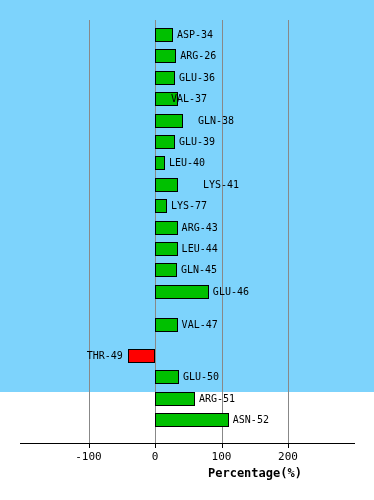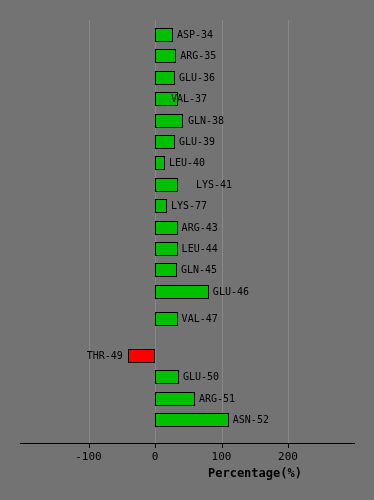--- a/index.html
+++ b/index.html
@@ -11,22 +11,22 @@
     width: 374px;
     height: 500px;
     font-family: "DejaVu Sans Mono", "Liberation Mono", monospace;
     overflow: hidden;
     position: relative;
   }
   #chart-root {
     position: absolute;
     left: 0; top: 0;
     width: 374px;
-    height: 500px;
-    background: #737373;
+    height: 392px;
+    background: #7dd3fc;
   }
   
   #plot-area {
     position: absolute;
     left: 0;
     top: 20px;
     width: 374px;
     height: 423px;
   }
   .gridline {
@@ -116,45 +116,45 @@
         <div class="gridline" style="left: 222px;"></div>
         <div class="gridline" style="left: 288px;"></div>
       </div>
     <div id="bars-layer">
         <div class="bar-row" style="top: 6px;">
           <div class="bar pos" style="left: 155px; width: 17.955px;"></div>
           <div class="bar-label right" style="left: 176.955px;">ASP-34</div>
         </div>
         <div class="bar-row" style="top: 27.4px;">
           <div class="bar pos" style="left: 155px; width: 21.28px;"></div>
-          <div class="bar-label right" style="left: 180.28px;">ARG-35</div>
+          <div class="bar-label right" style="left: 180.28px;">ARG-26</div>
         </div>
         <div class="bar-row" style="top: 48.8px;">
           <div class="bar pos" style="left: 155px; width: 19.95px;"></div>
           <div class="bar-label right" style="left: 178.95px;">GLU-36</div>
         </div>
         <div class="bar-row" style="top: 70.2px;">
           <div class="bar pos" style="left: 155px; width: 22.61px;"></div>
           <div class="bar-label right" style="left: 171px;">VAL-37</div>
         </div>
         <div class="bar-row" style="top: 91.6px;">
           <div class="bar pos" style="left: 155px; width: 27.93px;"></div>
-          <div class="bar-label right" style="left: 188px;">GLN-38</div>
+          <div class="bar-label right" style="left: 198px;">GLN-38</div>
         </div>
         <div class="bar-row" style="top: 113px;">
           <div class="bar pos" style="left: 155px; width: 19.95px;"></div>
           <div class="bar-label right" style="left: 178.95px;">GLU-39</div>
         </div>
         <div class="bar-row" style="top: 134.4px;">
           <div class="bar pos" style="left: 155px; width: 9.975px;"></div>
           <div class="bar-label right" style="left: 168.975px;">LEU-40</div>
         </div>
         <div class="bar-row" style="top: 155.8px;">
           <div class="bar pos" style="left: 155px; width: 22.61px;"></div>
-          <div class="bar-label right" style="left: 176px; padding-left: 20px;">LYS-41</div>
+          <div class="bar-label right" style="left: 183px; padding-left: 20px;">LYS-41</div>
         </div>
         <div class="bar-row" style="top: 177.2px;">
           <div class="bar pos" style="left: 155px; width: 11.97px;"></div>
           <div class="bar-label right" style="left: 170.97px;">LYS-77</div>
         </div>
         <div class="bar-row" style="top: 198.6px;">
           <div class="bar pos" style="left: 155px; width: 22.61px;"></div>
           <div class="bar-label right" style="left: 181.61px;">ARG-43</div>
         </div>
         <div class="bar-row" style="top: 220px;">
@@ -162,21 +162,21 @@
           <div class="bar-label right" style="left: 181.61px;">LEU-44</div>
         </div>
         <div class="bar-row" style="top: 241.4px;">
           <div class="bar pos" style="left: 155px; width: 21.945px;"></div>
           <div class="bar-label right" style="left: 180.945px; text-align: right;">GLN-45</div>
         </div>
         <div class="bar-row" style="top: 262.8px;">
           <div class="bar pos" style="left: 155px; width: 53.865px;"></div>
           <div class="bar-label right" style="left: 212.865px;">GLU-46</div>
         </div>
-        <div class="bar-row" style="top: 290px; text-decoration: underline;">
+        <div class="bar-row" style="top: 296px; text-decoration: underline;">
           <div class="bar pos" style="left: 155px; width: 22.61px;"></div>
           <div class="bar-label right" style="left: 181.61px;">VAL-47</div>
         </div>
         <div class="bar-row" style="top: 327px;">
           <div class="bar neg" style="left: 127.735px; width: 27.265px;"></div>
           <div class="bar-label left" style="right: 251.265px;">THR-49</div>
         </div>
         <div class="bar-row" style="top: 348.4px;">
           <div class="bar pos" style="left: 155px; width: 23.94px;"></div>
           <div class="bar-label right" style="left: 182.94px;">GLU-50</div>

